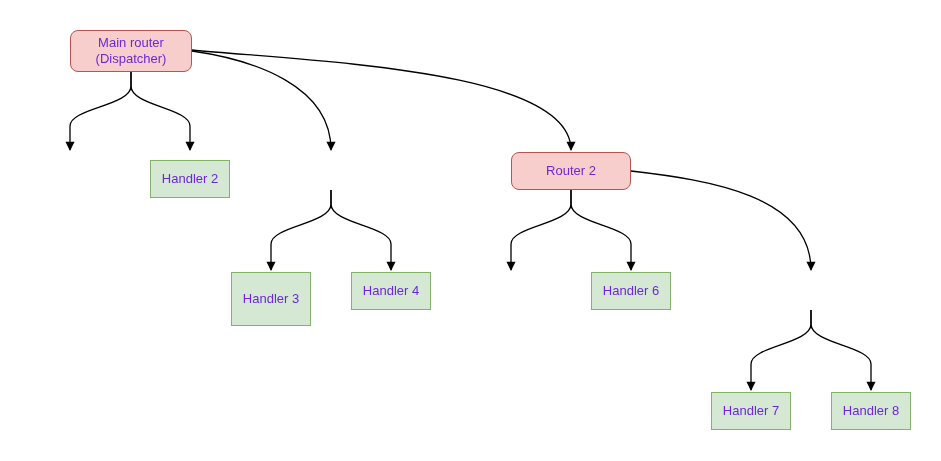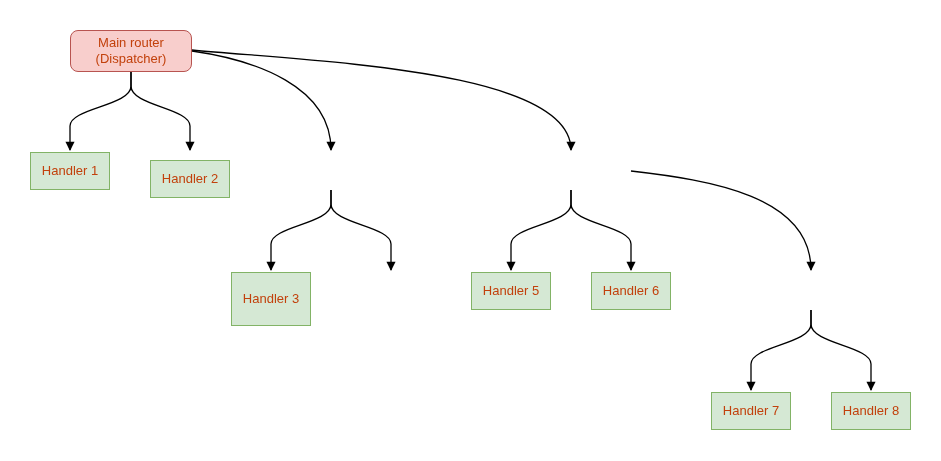--- a/index.html
+++ b/index.html
@@ -8,21 +8,21 @@
     width:941px;height:461px;
     background:#ffffff;
     font-family:"Liberation Sans",sans-serif;
     overflow:hidden;
   }
   .edges{position:absolute;left:0;top:0;width:941px;height:461px;}
   .node{
     position:absolute;
     box-sizing:border-box;
     display:flex;align-items:center;justify-content:center;
-    font-size:13px;line-height:1.25;color:#c2410c;
+    font-size:13px;line-height:1.25;color:#6d28d9;
     text-align:center;
   }
   .node.router{
     background:#f8cecc;
     border:1.5px solid #b85450;
     border-radius:8px;
   }
   .node.handler{
     background:#d5e8d4;
     border:1.5px solid #82b366;
@@ -55,38 +55,38 @@
       <path d="M811,310 L811,324 C811,344 871,346 871,364 L871,390" marker-end="url(#arrow)"></path>
     </g>
   </svg>
 
   <div class="node router" style="left:70px;top:30px;width:122px;height:42px;">
     <span class="label">Main router
 (Dispatcher)</span>
   </div>
 
 
+  <div class="node router" style="left:511px;top:152px;width:120px;height:38px;">
+    <span class="label">Router 2</span>
+  </div>
 
 
-  <div class="node handler" style="left:30px;top:152px;width:80px;height:38px;">
-    <span class="label">Handler 1</span>
-  </div>
 
   <div class="node handler" style="left:150px;top:160px;width:80px;height:38px;">
     <span class="label">Handler 2</span>
   </div>
 
   <div class="node handler" style="left:231px;top:272px;width:80px;height:54px;">
     <span class="label">Handler 3</span>
   </div>
 
+  <div class="node handler" style="left:351px;top:272px;width:80px;height:38px;">
+    <span class="label">Handler 4</span>
+  </div>
 
-  <div class="node handler" style="left:471px;top:272px;width:80px;height:38px;">
-    <span class="label">Handler 5</span>
-  </div>
 
   <div class="node handler" style="left:591px;top:272px;width:80px;height:38px;text-align:right;">
     <span class="label">Handler 6</span>
   </div>
 
   <div class="node handler" style="left:711px;top:392px;width:80px;height:38px;">
     <span class="label">Handler 7</span>
   </div>
 
   <div class="node handler" style="left:831px;top:392px;width:80px;height:38px;">

